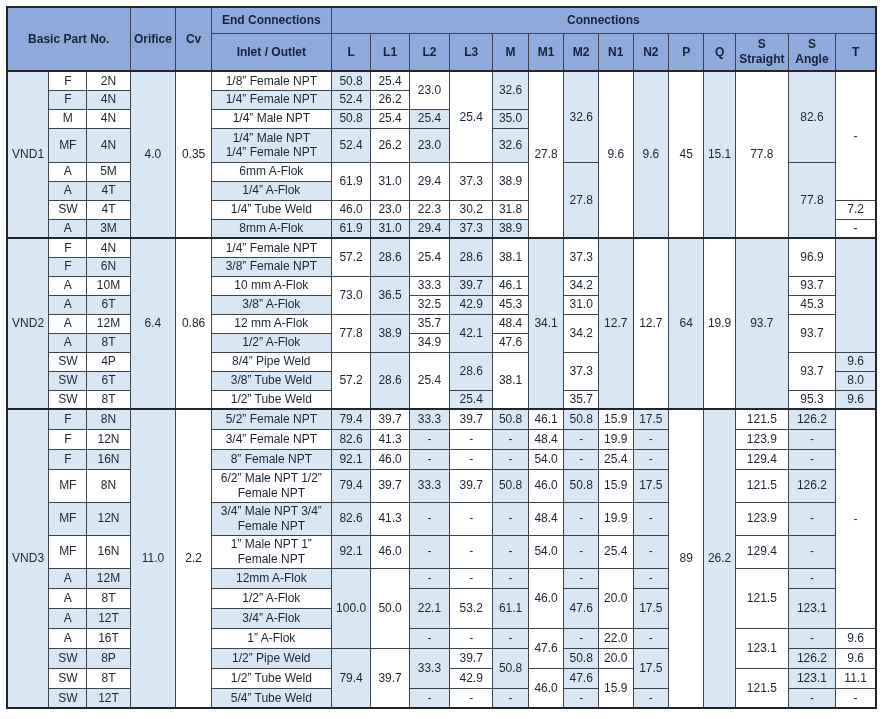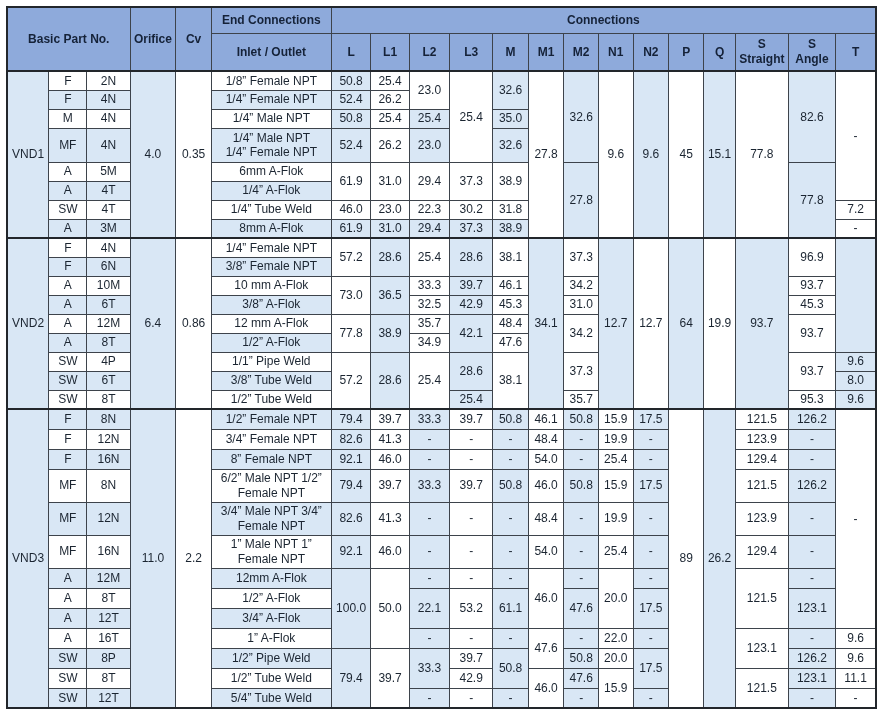--- a/index.html
+++ b/index.html
@@ -227,21 +227,21 @@
         <tr style="height: 19px;">
           <td class="blue">A</td>
           <td class="blue">8T</td>
           <td class="blue">1/2” A-Flok</td>
           <td class="white">34.9</td>
           <td class="white">47.6</td>
         </tr>
         <tr style="height: 19px;">
           <td class="white">SW</td>
           <td class="white">4P</td>
-          <td class="white">1/1” Pipe Weld</td>
+          <td class="white">8/4” Pipe Weld</td>
           <td rowspan="3" class="white">57.2</td>
           <td rowspan="3" class="blue">28.6</td>
           <td rowspan="3" class="white">25.4</td>
           <td rowspan="2" class="blue">28.6</td>
           <td rowspan="3" class="white">38.1</td>
           <td rowspan="2" class="white">37.3</td>
           <td rowspan="2" class="white">93.7</td>
           <td class="blue">9.6</td>
         </tr>
         <tr style="height: 19px;">
@@ -260,21 +260,21 @@
           <td class="blue">9.6</td>
         </tr>
       </tbody>
       <tbody class="section">
         <tr style="height: 20px;">
           <td rowspan="13" class="blue">VND3</td>
           <td class="blue">F</td>
           <td class="blue">8N</td>
           <td rowspan="13" class="blue">11.0</td>
           <td rowspan="13" class="white">2.2</td>
-          <td class="blue">1/2” Female NPT</td>
+          <td class="blue">5/2” Female NPT</td>
           <td class="blue">79.4</td>
           <td class="white">39.7</td>
           <td class="blue">33.3</td>
           <td class="white">39.7</td>
           <td class="blue">50.8</td>
           <td class="white">46.1</td>
           <td class="blue">50.8</td>
           <td class="white">15.9</td>
           <td class="blue">17.5</td>
           <td rowspan="13" class="white">89</td>

